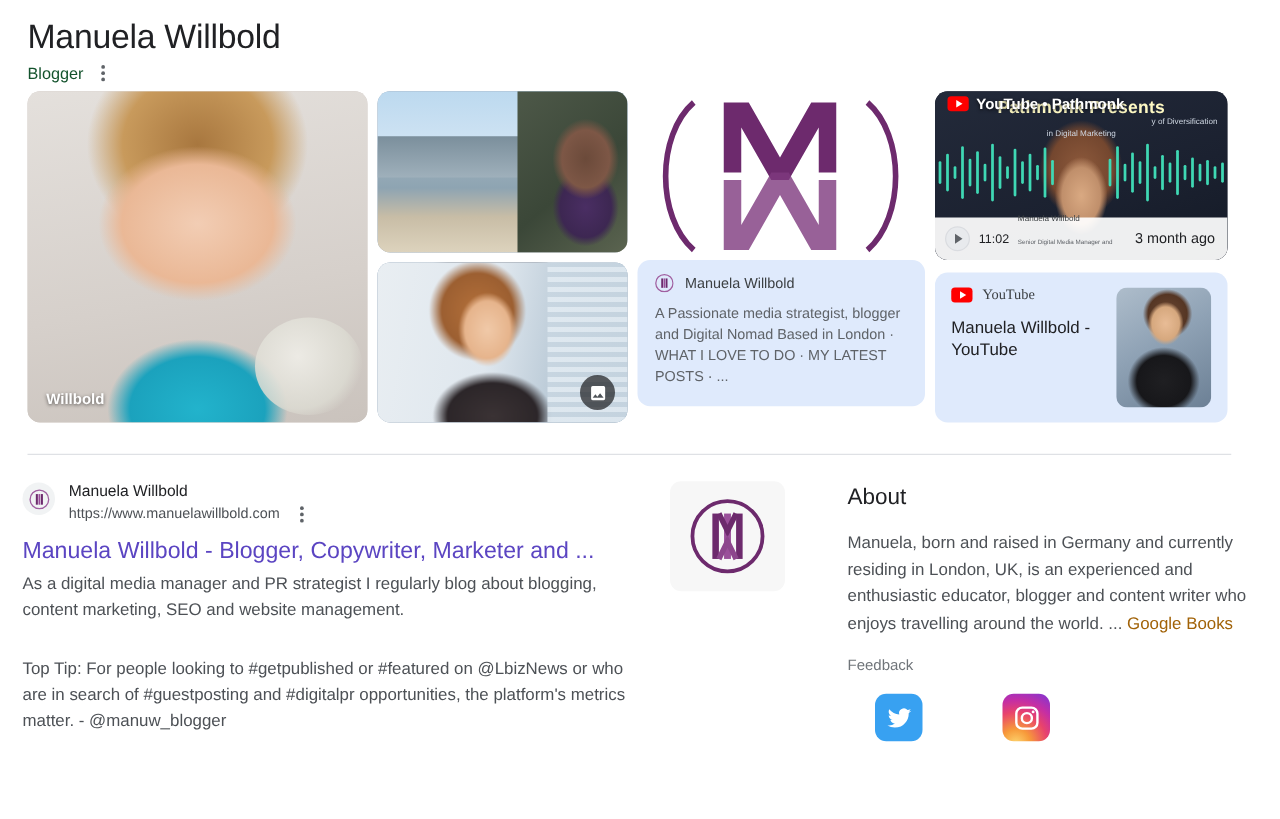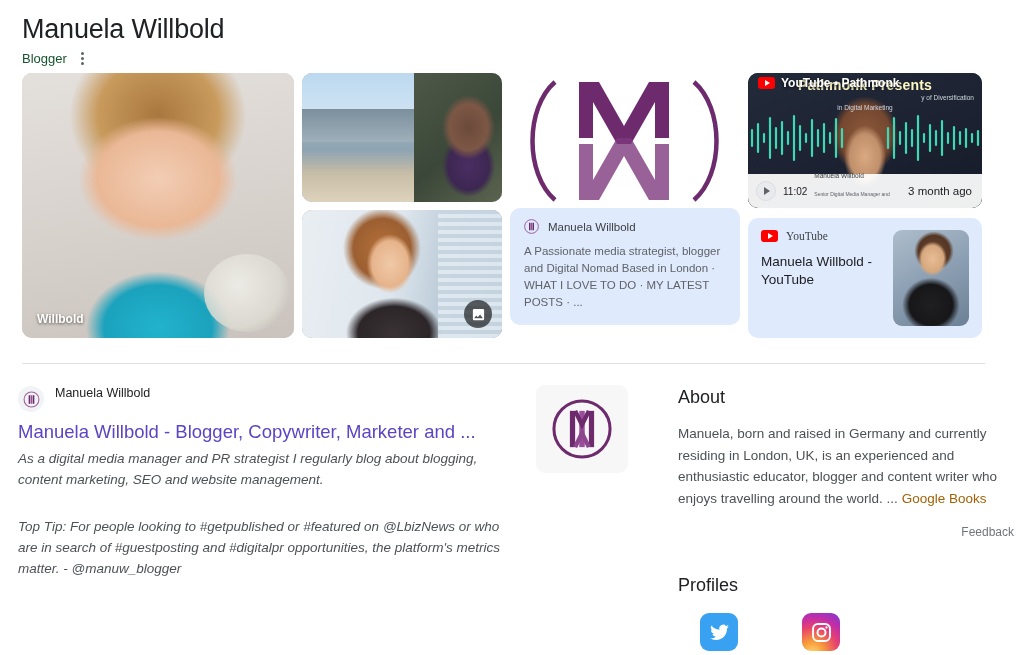--- a/index.html
+++ b/index.html
@@ -243,38 +243,38 @@
   .res-src-lines { display:flex; flex-direction:column; }
   .res-site { font-size:12.5px; color:#202124; line-height:17px; }
   .res-url-row { display:flex; align-items:center; gap:11px; }
   .res-url { font-size:11.5px; color:#4d5156; line-height:16px; }
   .res-title {
     font-size:18.5px; color:#5b45c2; line-height:25px;
     margin-top:7px; cursor:pointer;
   }
   .res-snippet {
     font-size:13.5px; line-height:21px; color:#4d5156;
-    margin-top:4px; max-width:490px;font-style:italic;
+    margin-top:4px; max-width:490px;
   }
   .res-thumb {
     position:absolute; right:0; top:0;
     width:92px; height:88px; border-radius:9px; background:#f7f7f7;
     display:flex; align-items:center; justify-content:center;
   }
 
   
   .rail { position:absolute; top:385px; left:651px; width:340px;margin-left:27px; }
   .rail-h { font-size:18px; color:#202124; line-height:24px; font-weight:400; }
   .about-text {
     font-size:13.5px; line-height:21.5px; color:#4d5156;
     margin-top:14px; max-width:325px;
   }
   .about-link { color:#a16207; cursor:pointer; }
   .feedback {
-    text-align:right; font-size:12px; color:#70757a;
+    text-align:left; font-size:12px; color:#70757a;
     margin-top:16px; padding-right:4px; cursor:pointer;
   }
   .profiles-h { margin-top:34px; }
   .profile-row { display:flex; gap:48px; margin-top:16px; padding-left:14px; }
   .profile { width:54px; text-align:center; cursor:pointer; }
   .profile-icon {
     width:38px; height:38px; border-radius:9px; margin:0 auto;
     display:flex; align-items:center; justify-content:center;
   }
   .pi-twitter { background:#38a1f1; }
@@ -426,20 +426,28 @@
       <span class="favicon">
         <svg width="17" height="17" viewBox="0 0 24 24">
           <circle cx="12" cy="12" r="10.5" fill="none" stroke="#a05fa0" stroke-width="1.5"></circle>
           <rect x="8" y="6" width="2.3" height="12" fill="#6d2a6d"></rect>
           <rect x="13.7" y="6" width="2.3" height="12" fill="#6d2a6d"></rect>
           <rect x="11" y="6" width="2" height="12" fill="#9a4f9a"></rect>
         </svg>
       </span>
       <span class="res-src-lines">
         <span class="res-site">Manuela Willbold</span>
+        <span class="res-url-row">
+          <span class="res-url">https://www.manuelawillbold.com</span>
+          <span class="dots-icon">
+              <i></i>
+              <i></i>
+              <i></i>
+            </span>
+        </span>
       </span>
     </div>
     <div class="res-title">Manuela Willbold - Blogger, Copywriter, Marketer and ...</div>
     <div class="res-snippet">As a digital media manager and PR strategist I regularly blog about blogging, content marketing, SEO and website management.</div>
     <div class="res-thumb">
       <svg width="66" height="66" viewBox="0 0 24 24">
         <circle cx="12" cy="12" r="10.2" fill="none" stroke="#6d2a6d" stroke-width="1.1"></circle>
         <rect x="7.6" y="5.4" width="1.9" height="13.2" fill="#6d2a6d"></rect>
         <rect x="14.5" y="5.4" width="1.9" height="13.2" fill="#6d2a6d"></rect>
         <rect x="11" y="5.4" width="2" height="13.2" fill="#9a4f9a"></rect>
@@ -456,21 +464,20 @@
 
 </div>
 
 <div class="rail">
   <div class="rail-h">About</div>
   <div class="about-text">
     <span>Manuela, born and raised in Germany and currently residing in London, UK, is an experienced and enthusiastic educator, blogger and content writer who enjoys travelling around the world. ... </span><span class="about-link">Google Books</span>
   </div>
   <div class="feedback">Feedback</div>
 
-  <div class="rail-h profiles-h">Profiles</div>
   <div class="profile-row">
     <div class="profile">
       <span class="profile-icon pi-twitter">
         <svg width="23" height="23" viewBox="0 0 24 24" fill="#ffffff">
           <path d="M22 5.9c-.7.3-1.5.5-2.3.6.8-.5 1.4-1.3 1.7-2.2-.8.5-1.7.8-2.6 1a4 4 0 0 0-6.9 3.7A11.5 11.5 0 0 1 3.6 4.6a4 4 0 0 0 1.3 5.4c-.7 0-1.3-.2-1.8-.5 0 2 1.4 3.6 3.2 4a4 4 0 0 1-1.8.1 4 4 0 0 0 3.8 2.8A8.1 8.1 0 0 1 2 18.1a11.4 11.4 0 0 0 6.2 1.8c7.5 0 11.6-6.2 11.6-11.6v-.5c.8-.6 1.5-1.3 2.2-2z"></path>
         </svg>
       </span>
 
     </div>
     <div class="profile">

